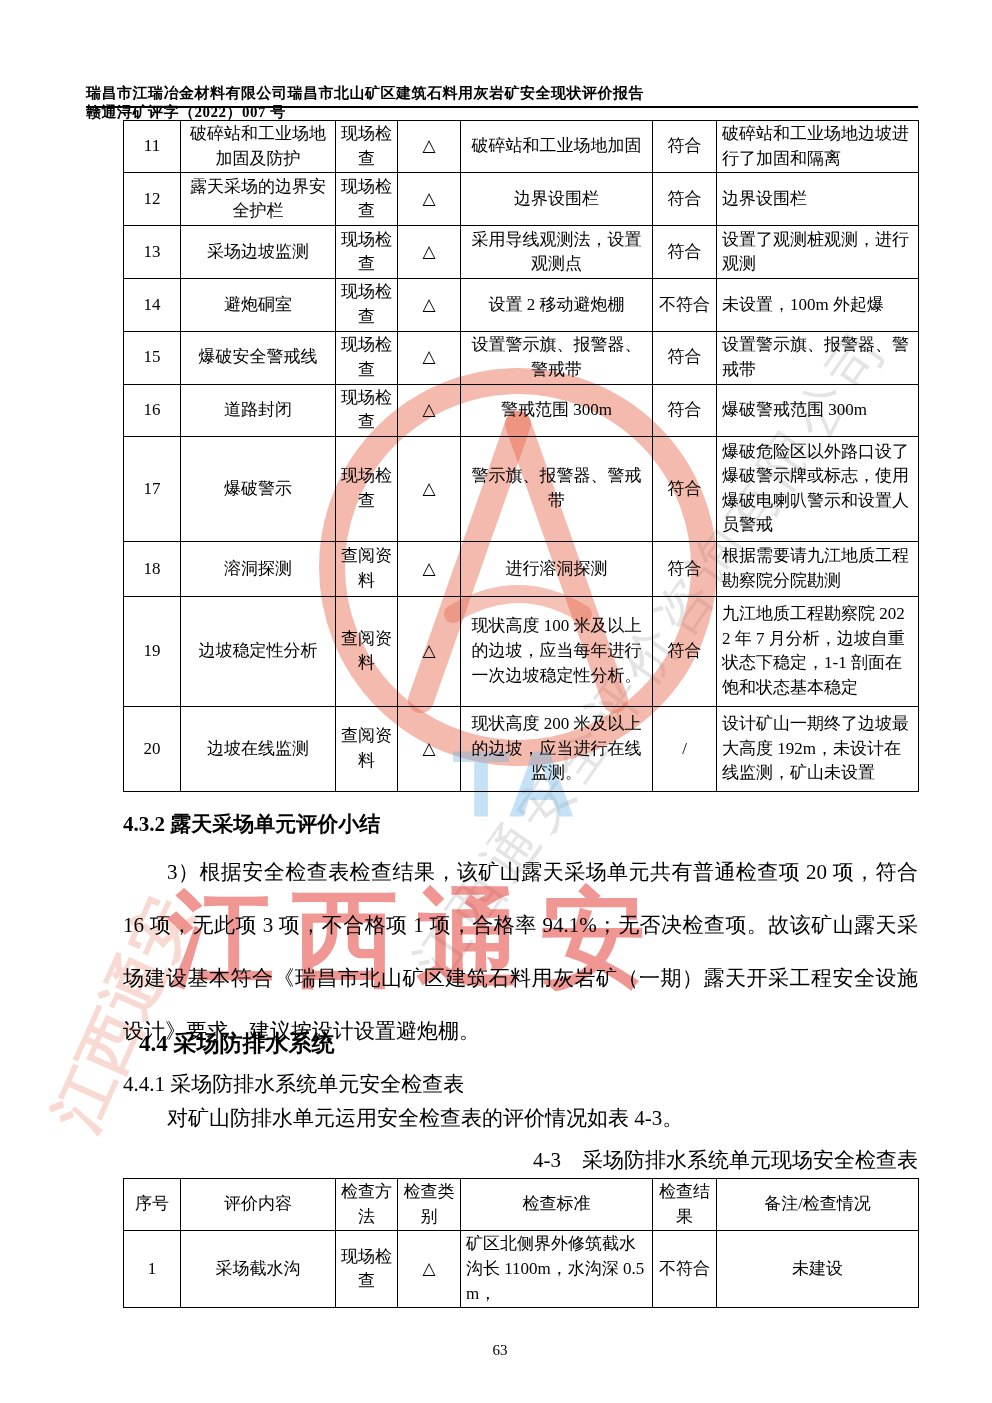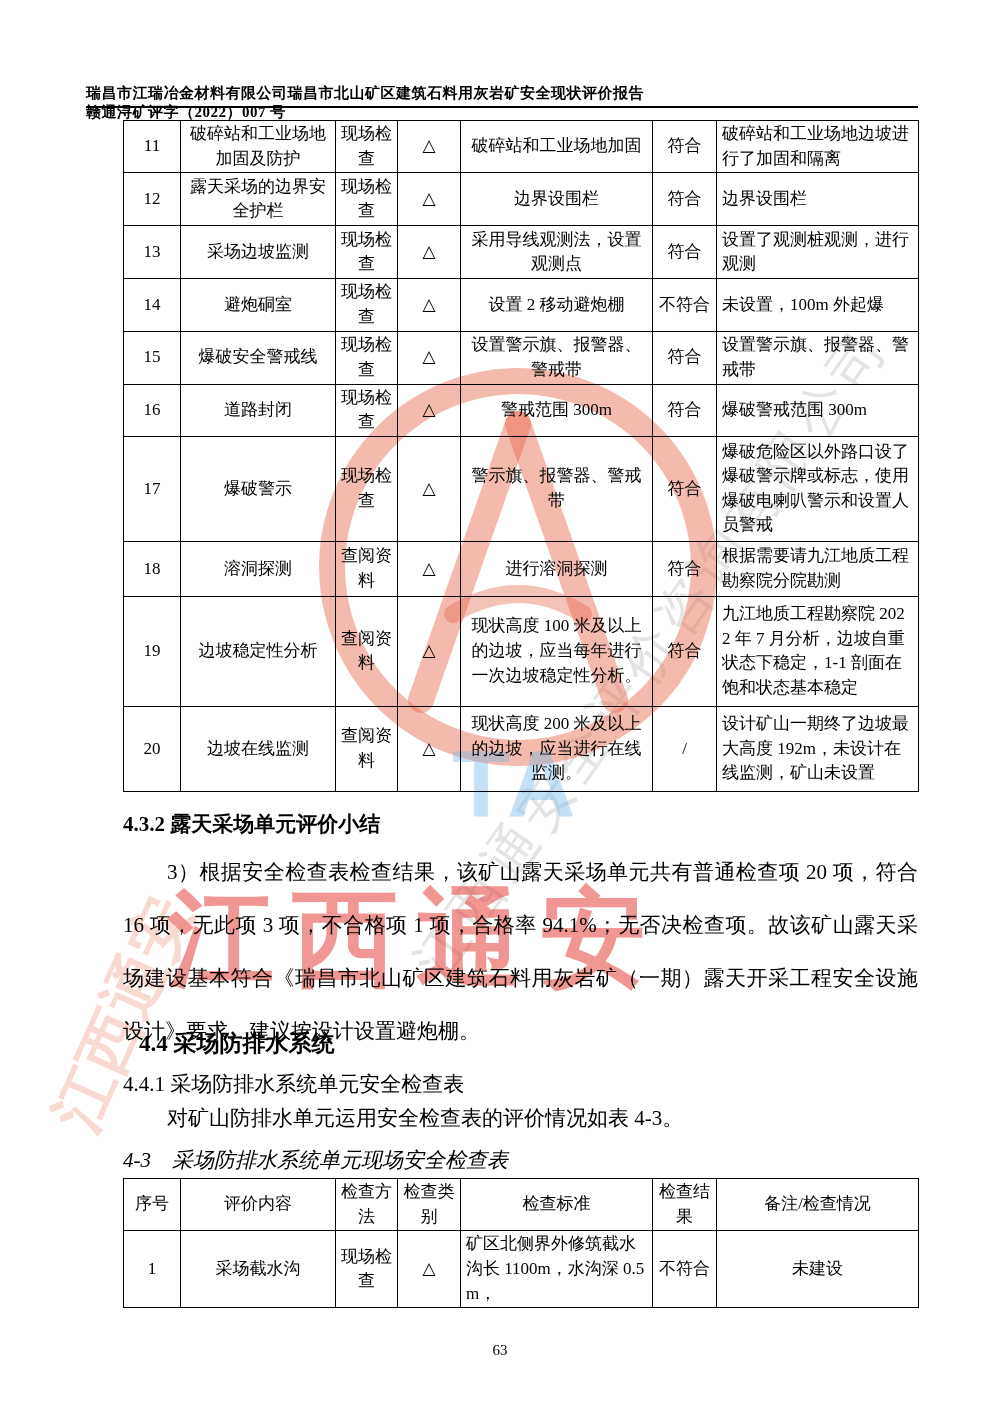--- a/index.html
+++ b/index.html
@@ -25,21 +25,21 @@
   .t2{position:absolute;left:123px;top:1178px;padding-left:46px;}
   
   .h432{position:absolute;left:123px;top:810px;font-size:21px;font-weight:bold;}
   .p432{
     position:absolute;left:123px;top:846px;width:795px;font-size:21px;line-height:53px;
     text-align:justify;text-indent:44px;
   }
   .h44{position:absolute;left:139px;top:1028px;font-size:23px;font-weight:bold;}
   .h441{position:absolute;left:123px;top:1070px;font-size:21px;}
   .p441{position:absolute;left:123px;top:1104px;width:795px;font-size:21px;text-indent:44px;}
-  .t2caption{position:absolute;left:123px;top:1146px;width:795px;text-align:left;font-size:21px;font-style:italic;}
+  .t2caption{position:absolute;left:123px;top:1146px;width:795px;text-align:right;font-size:21px;}
   .page-number{position:absolute;left:4px;top:1296px;width:100%;text-align:center;font-size:15px;margin-top:46px;}
   
   .watermark{position:absolute;inset:0;z-index:0;pointer-events:none;}
   .wm-seal{position:absolute;left:303px;top:352px;}
   .wm-ta{
     position:absolute;left:452px;top:730px;font-family:"Liberation Sans","DejaVu Sans",sans-serif;
     font-size:95px;font-weight:bold;color:rgba(110,180,230,0.40);letter-spacing:4px;
   }
   .wm-brand{
     position:absolute;left:168px;top:868px;font-family:"Liberation Sans","DejaVu Sans",sans-serif;

